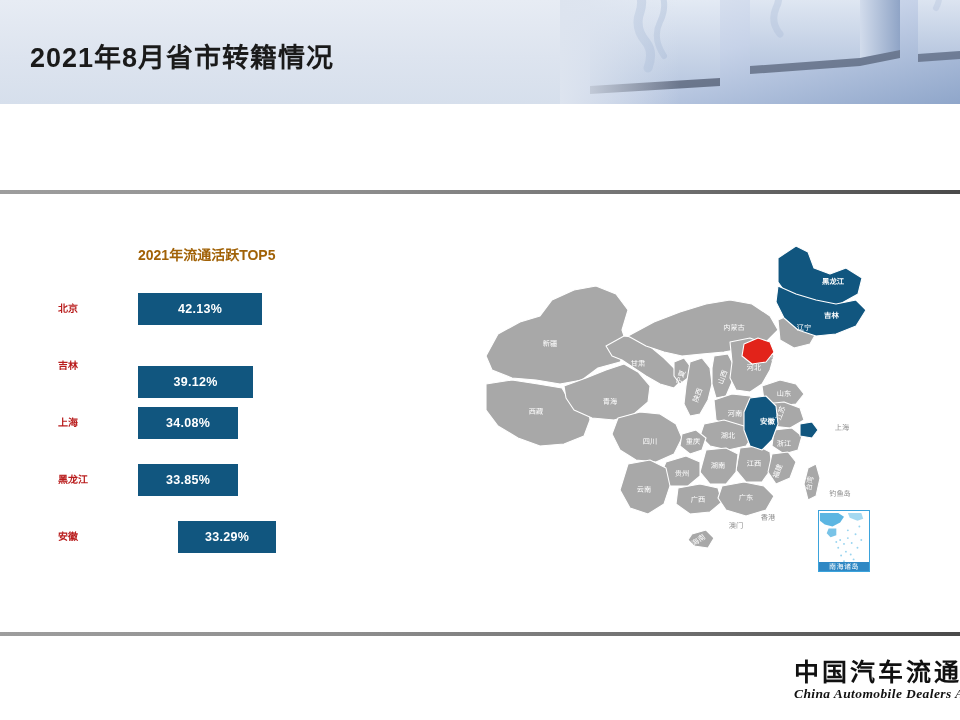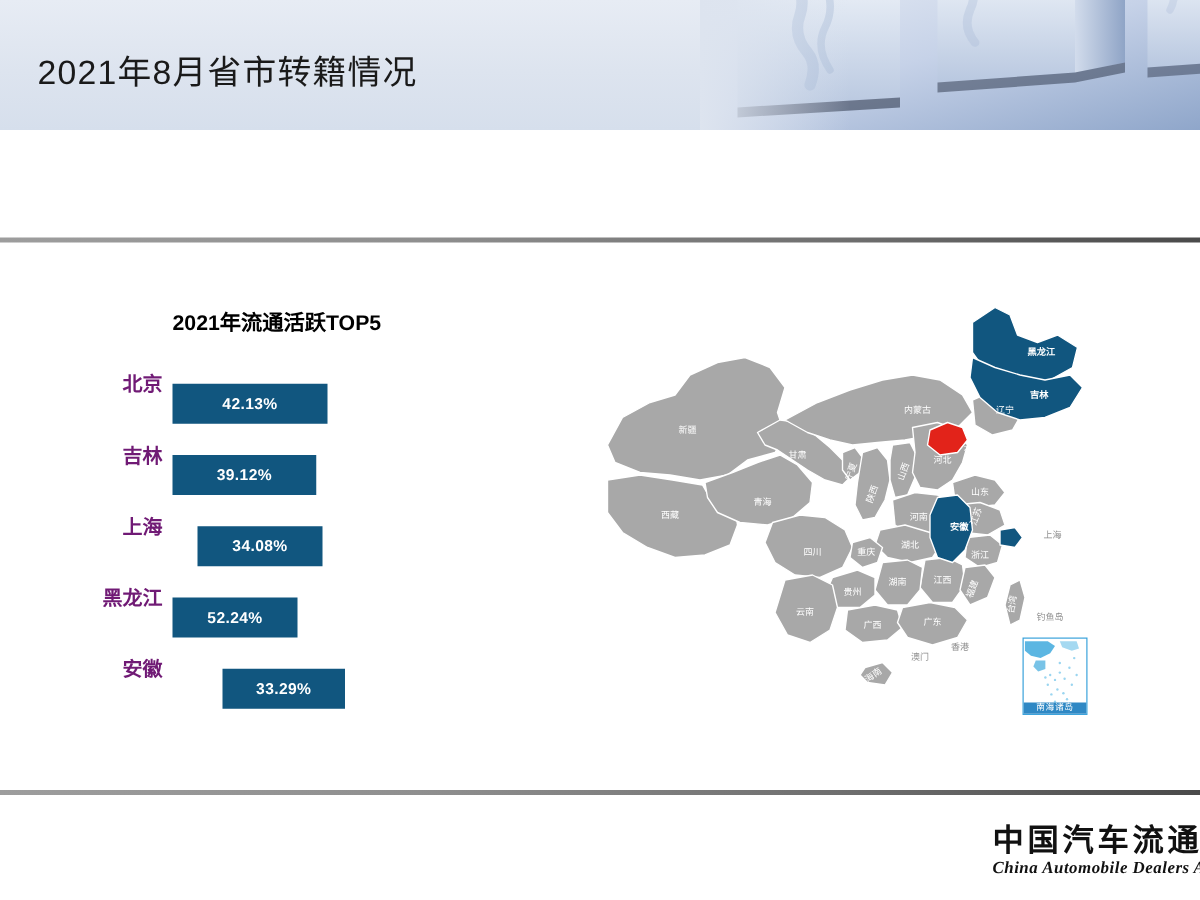--- a/index.html
+++ b/index.html
@@ -17,21 +17,21 @@
   .header-band{
     position:absolute;left:0;top:0;width:960px;height:104px;
     background:linear-gradient(180deg,#e7ecf4 0%,#dde4ef 55%,#d6dfec 100%);
     overflow:hidden;
   }
   .header-deco{
     position:absolute;right:0;top:0;width:400px;height:104px;overflow:hidden;
   }
   .page-title{
     position:absolute;left:30px;top:45px;
-    font-size:27px;font-weight:normal;color:#1a1a1a;
+    font-size:27px;font-weight:bold;color:#1a1a1a;
     letter-spacing:1px;line-height:1;
     white-space:nowrap;
   }
 
   
   .subtitle{
     position:absolute;left:36px;top:130px;
     font-size:15.5px;color:#1c1c1c;white-space:nowrap;
   }
 
@@ -40,29 +40,29 @@
     position:absolute;left:0;width:960px;height:4px;
     background:linear-gradient(90deg,#9d9d9d 0%,#8f8f8f 35%,#6f6f6f 70%,#4a4a4a 100%);
   }
   .divider.top{top:190px;}
   .divider.bottom{top:632px;}
 
   
   .chart{position:absolute;left:0;top:0;width:420px;height:400px;}
   .chart-title{
     position:absolute;left:138px;top:244px;
-    font-size:17px;font-weight:bold;color:#000000;white-space:nowrap;
+    font-size:14px;font-weight:bold;color:#a16207;white-space:nowrap;
   }
   .bar-row{position:absolute;left:0;height:32px;}
   .bar-label-box{
     position:absolute;left:58px;width:72px;top:0;height:32px;
-    text-align:right;font-size:16px;font-weight:bold;color:#701a75;
+    font-size:10px;font-weight:bold;color:#b91c1c;
     line-height:32px;white-space:nowrap;
   }
-  .bar-track{position:absolute;left:138px;top:14px;height:40px;}
+  .bar-track{position:absolute;left:138px;top:0;height:40px;}
   .bar-fill{
     height:32px;background:#11567f;
     display:flex;align-items:center;justify-content:center;
   }
   .bar-value{
     font-size:12.5px;font-weight:bold;color:#ffffff;letter-spacing:.3px;
     white-space:nowrap;
   }
 
   
@@ -167,39 +167,39 @@
         <div class="bar-row" style="top: 293px;">
           <div class="bar-label-box">北京</div>
           <div class="bar-track" style="width: 124px;">
             <div class="bar-fill" style="width: 124px; background: rgb(17, 86, 127);">
               <span class="bar-value" style="color: rgb(255, 255, 255);">42.13%</span>
             </div>
           </div>
         </div>
         <div class="bar-row" style="top: 350px;">
           <div class="bar-label-box">吉林</div>
-          <div class="bar-track" style="width: 124px;">
+          <div class="bar-track" style="width: 124px; margin-top: 16px;">
             <div class="bar-fill" style="width: 115px; background: rgb(17, 86, 127);">
               <span class="bar-value" style="color: rgb(255, 255, 255);">39.12%</span>
             </div>
           </div>
         </div>
         <div class="bar-row" style="top: 407px;">
           <div class="bar-label-box">上海</div>
-          <div class="bar-track" style="width: 124px; margin-left: 20px;">
+          <div class="bar-track" style="width: 124px;">
             <div class="bar-fill" style="width: 100px; background: rgb(17, 86, 127);">
               <span class="bar-value" style="color: rgb(255, 255, 255);">34.08%</span>
             </div>
           </div>
         </div>
         <div class="bar-row" style="top: 464px;">
           <div class="bar-label-box">黑龙江</div>
           <div class="bar-track" style="width: 124px;">
             <div class="bar-fill" style="width: 100px; background: rgb(17, 86, 127);">
-              <span class="bar-value" style="color: rgb(255, 255, 255);">52.24%</span>
+              <span class="bar-value" style="color: rgb(255, 255, 255);">33.85%</span>
             </div>
           </div>
         </div>
         <div class="bar-row" style="top: 521px;">
           <div class="bar-label-box">安徽</div>
           <div class="bar-track" style="width: 124px; margin-left: 40px;">
             <div class="bar-fill" style="width: 98px; background: rgb(17, 86, 127);">
               <span class="bar-value" style="color: rgb(255, 255, 255);">33.29%</span>
             </div>
           </div>

